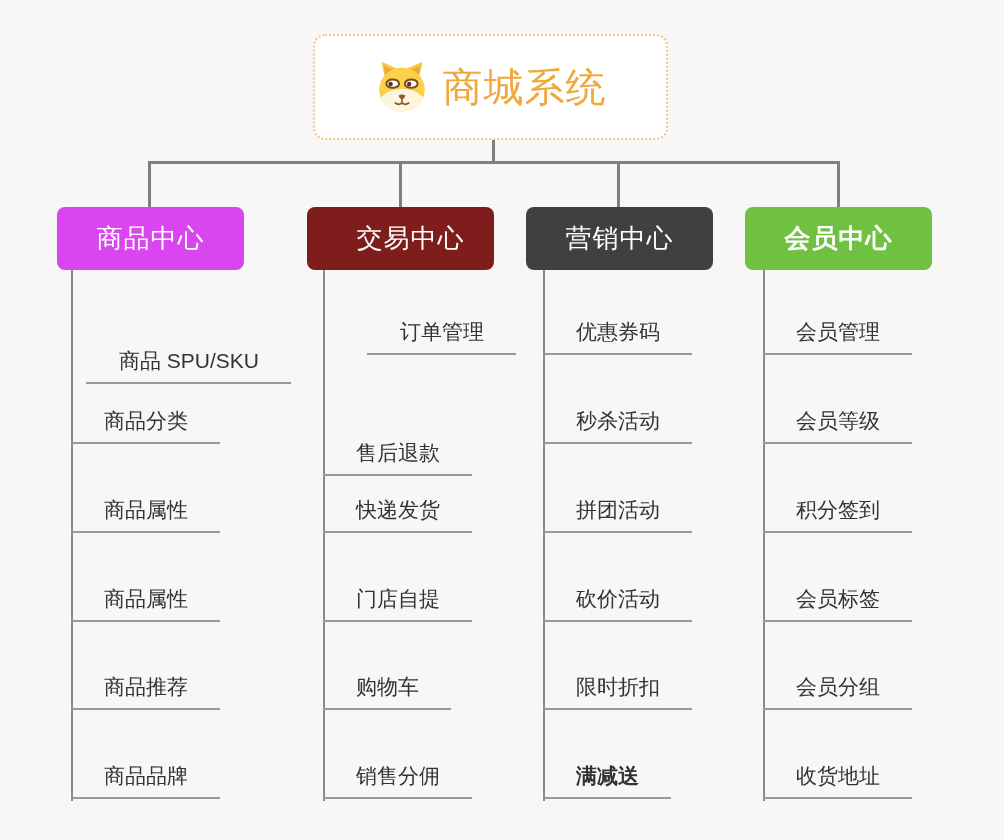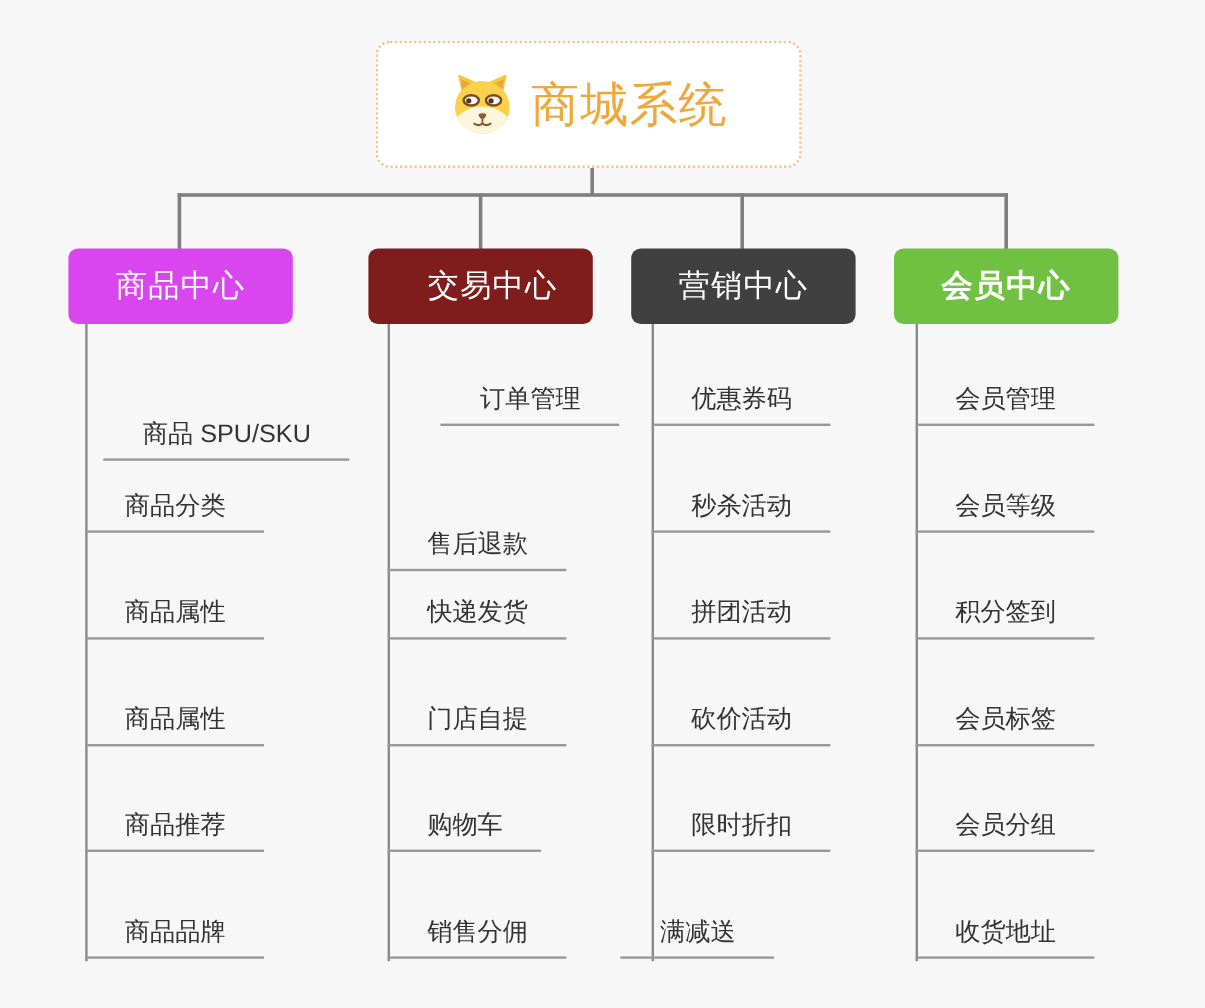--- a/index.html
+++ b/index.html
@@ -169,21 +169,21 @@
       </div>
       <div class="leaf" style="left: 543px; top: 495px;">
         <span>拼团活动</span>
       </div>
       <div class="leaf" style="left: 543px; top: 584px;">
         <span>砍价活动</span>
       </div>
       <div class="leaf" style="left: 543px; top: 672px;">
         <span>限时折扣</span>
       </div>
-      <div class="leaf" style="left: 517px; top: 761px;">
+      <div class="leaf" style="left: 543px; top: 761px; font-weight: bold;">
         <span>满减送</span>
       </div>
       <div class="branch-box" style="left: 745px; background: rgb(112, 193, 65); font-weight: bold;">
         <span>会员中心</span>
       </div>
       <div class="stem" style="left: 763px; top: 270px; height: 531px;"></div>
       <div class="leaf" style="left: 763px; top: 317px;">
         <span>会员管理</span>
       </div>
       <div class="leaf" style="left: 763px; top: 406px;">

